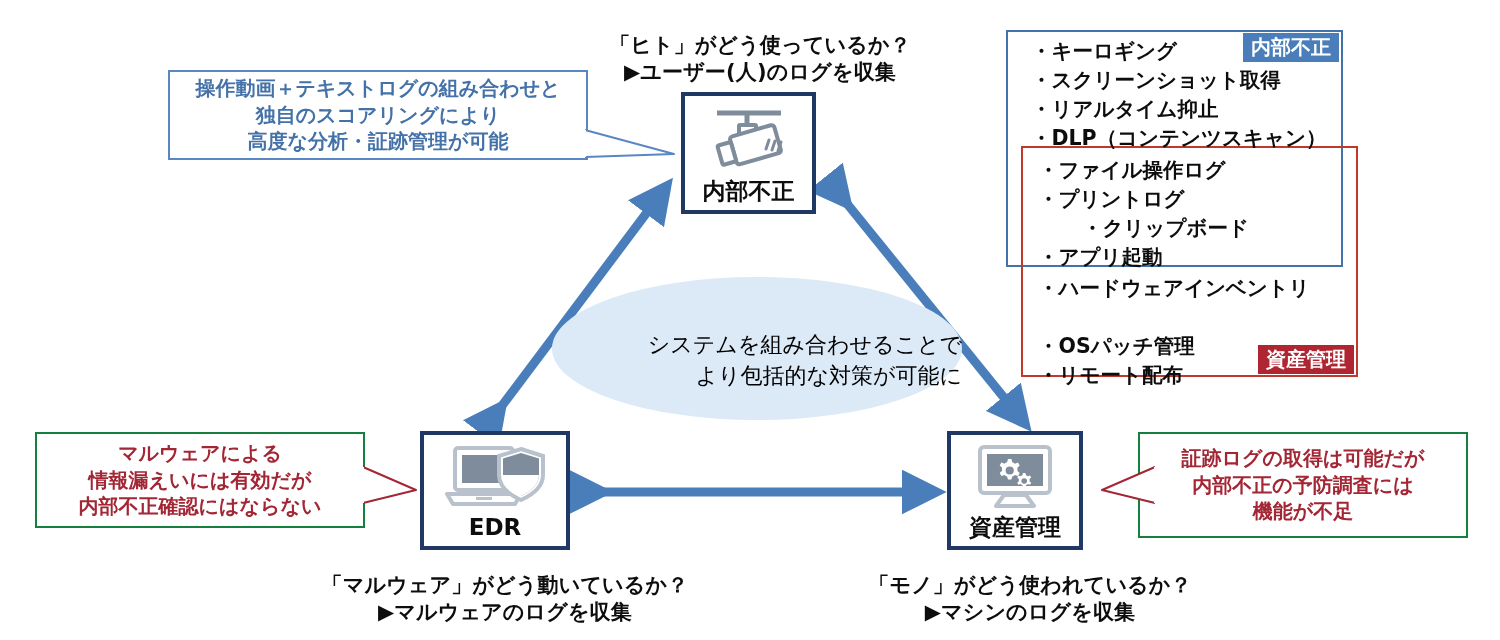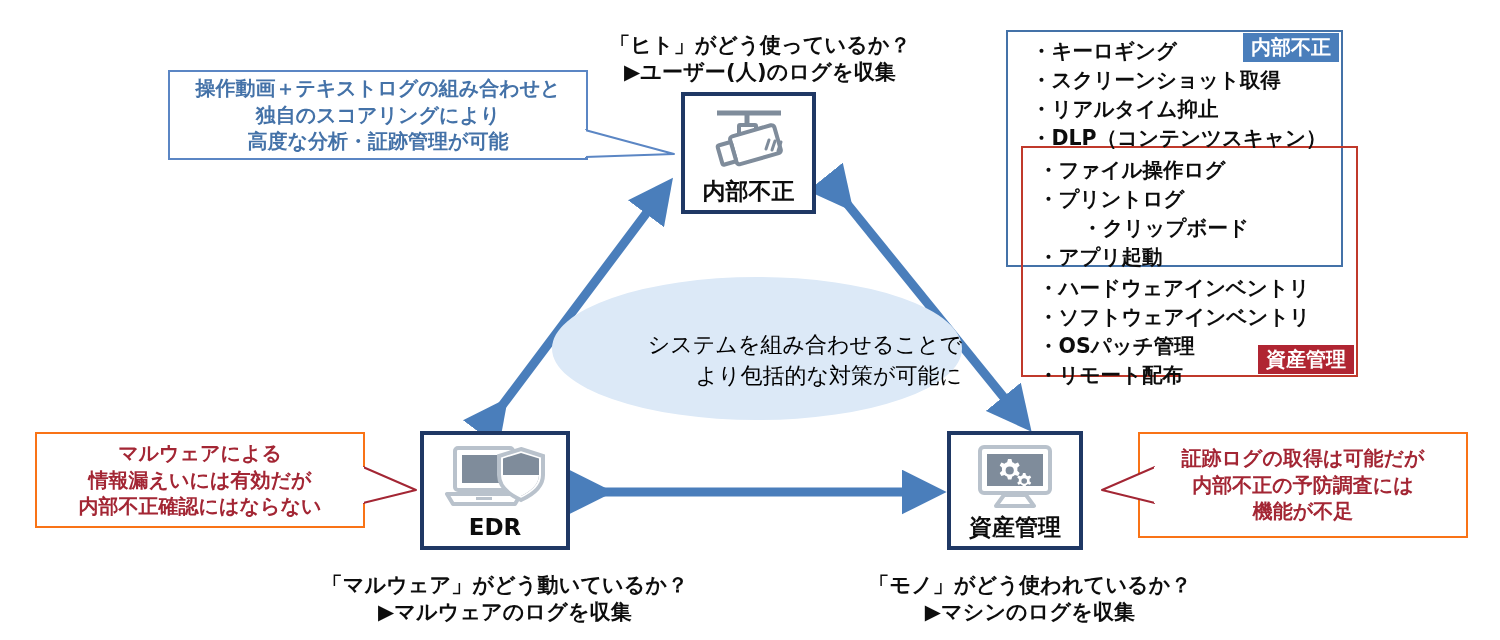--- a/index.html
+++ b/index.html
@@ -17,21 +17,21 @@
         box-sizing:border-box;display:flex;flex-direction:column;
         align-items:center;justify-content:flex-end;}
   .node .iconwrap{flex:1;display:flex;align-items:center;justify-content:center;width:100%;}
   .node .nlabel{font-size:23px;font-weight:bold;color:#0d0d0d;padding-bottom:7px;line-height:1;}
 
   
   .callout{position:absolute;box-sizing:border-box;display:flex;
            align-items:center;justify-content:center;text-align:center;
            font-weight:bold;line-height:1.34;white-space:pre-line;}
   .callout-blue{border:2px solid #5b86c4;color:#4472a8;font-size:20px;background:#fff;}
-  .callout-red{border:2px solid #f97316;color:#a32634;font-size:20px;background:#fff;}
+  .callout-red{border:2px solid #15803d;color:#a32634;font-size:20px;background:#fff;}
 
   .tail{position:absolute;}
 
   
   .listpanel{position:absolute;}
   .boxblue{position:absolute;border:2px solid #4472a8;box-sizing:border-box;background:transparent;}
   .boxred{position:absolute;border:2px solid #c0392b;box-sizing:border-box;background:transparent;}
   .litem{position:absolute;font-size:20.5px;font-weight:bold;color:#0d0d0d;
          white-space:nowrap;line-height:1;}
   .badge{position:absolute;font-size:20px;font-weight:bold;color:#ffffff;
@@ -178,21 +178,20 @@
 
     <div class="litem" style="left:31px;top:15px;">・キーロギング</div>
     <div class="litem" style="left:31px;top:44px;">・スクリーンショット取得</div>
     <div class="litem" style="left:31px;top:73px;">・リアルタイム抑止</div>
     <div class="litem" style="left:38px;top:134px;">・ファイル操作ログ</div>
     <div class="litem" style="left:31px;top:102px;">・DLP（コンテンツスキャン）</div>
     <div class="litem" style="left:38px;top:163px;">・プリントログ</div>
     <div class="litem" style="left:38px;top:192px;margin-left:44px;">・クリップボード</div>
     <div class="litem" style="left:38px;top:221px;">・アプリ起動</div>
     <div class="litem" style="left:38px;top:252px;">・ハードウェアインベントリ</div>
-    <div class="litem" style="left:38px;top:281px;">・ソフトウェアインベントリ</div>
     <div class="litem" style="left:38px;top:310px;">・OSパッチ管理</div>
     <div class="litem" style="left:38px;top:339px;">・リモート配布</div>
 
     <div class="badge badge-blue" style="left:243px;top:7px;">内部不正</div>
     <div class="badge badge-red" style="left:258px;top:319px;">資産管理</div>
   </div>
 
 </div>
 
 </body></html>

